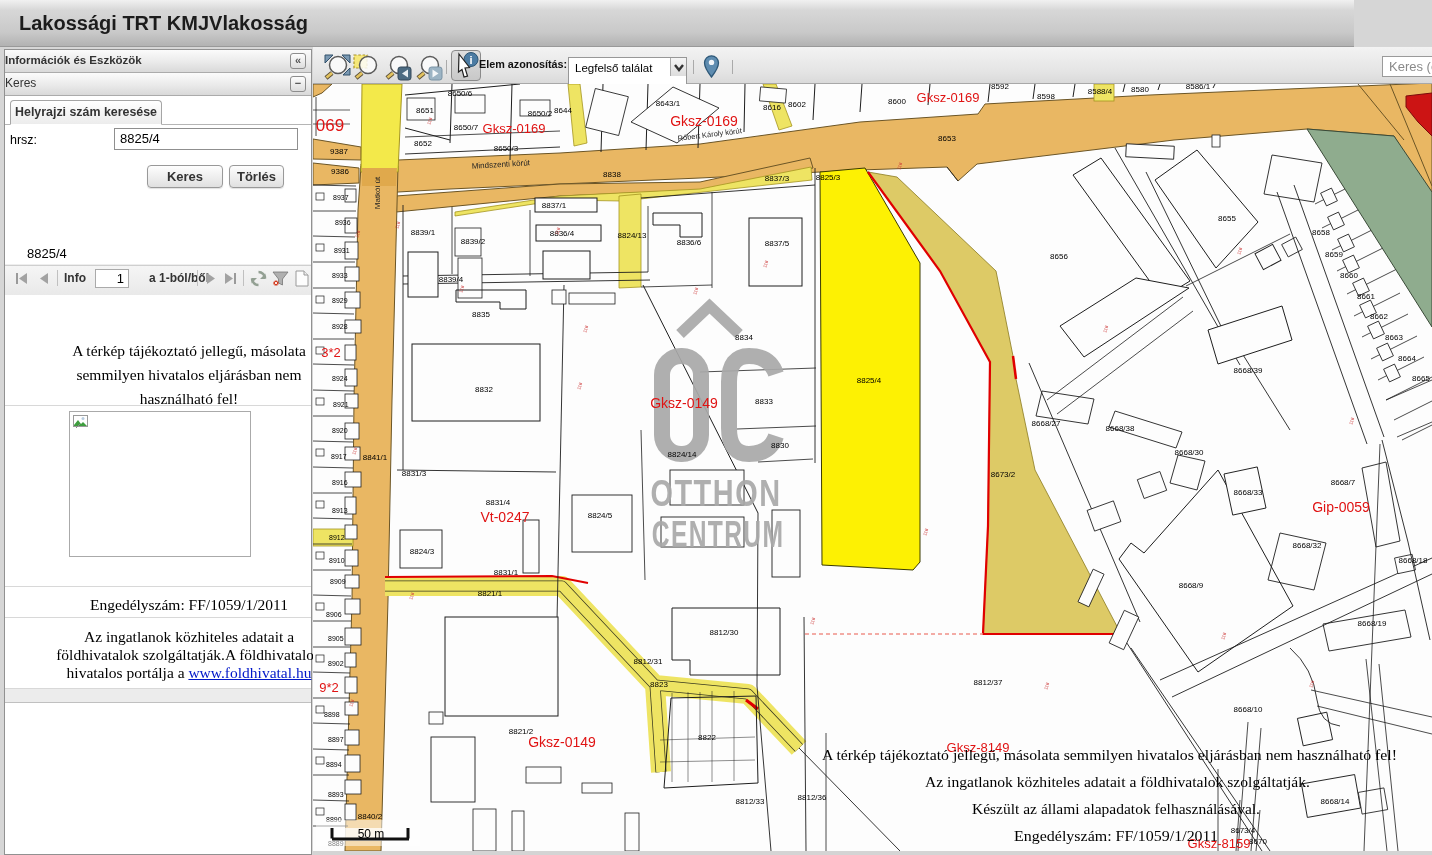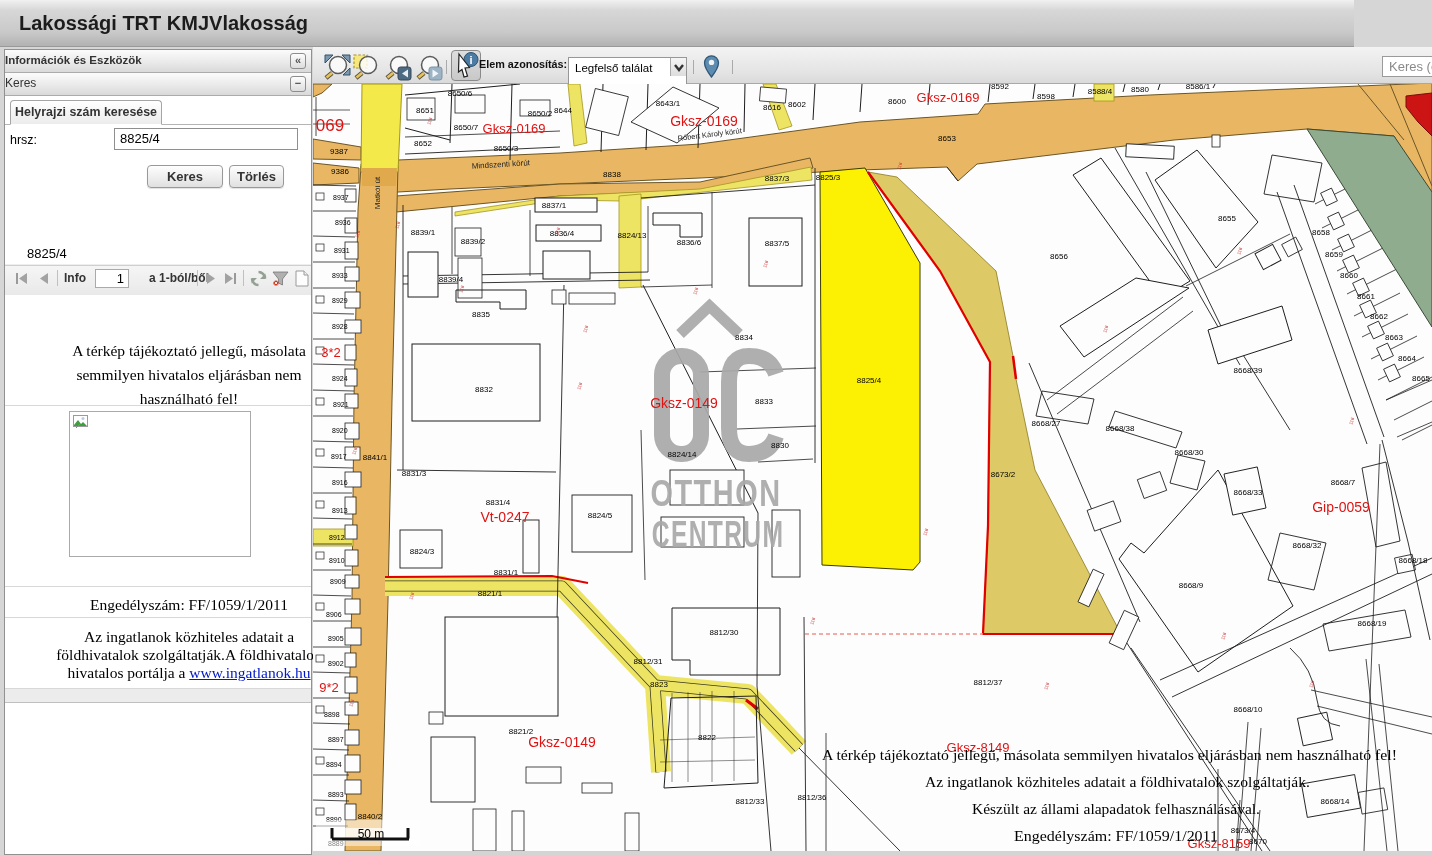--- a/index.html
+++ b/index.html
@@ -85,21 +85,21 @@
    <svg style="left:3px;top:3px" width="15" height="15" viewBox="0 0 15 15">
         <rect x="0.5" y="0.5" width="14" height="11" fill="#fff" stroke="#9a9a9a"></rect>
         <path d="M1,10 L5,5 L8,9 L10,7 L14,11 L1,11 Z" fill="#3f9e3f"></path>
         <circle cx="10" cy="3.4" r="1.5" fill="#b8cce0"></circle>
         <path d="M3,13 L7,9" stroke="#888"></path>
       </svg>
  </div>
  <div class="dvd" style="top:536px"></div>
  <div class="info" style="top:546px">Engedélyszám: FF/1059/1/2011</div>
  <div class="dvd" style="top:567px"></div>
- <div class="info" style="top:578px;line-height:18px">Az ingatlanok közhiteles adatait a<br>földhivatalok szolgáltatják.A földhivatalok<br>hivatalos portálja a <a style="color:#0016c8;position:static" href="#">www.ingatlanok.hu</a></div>
+ <div class="info" style="top:578px;line-height:18px">Az ingatlanok közhiteles adatait a<br>földhivatalok szolgáltatják.A földhivatalok<br>hivatalos portálja a <a style="color:#0016c8;position:static" href="#">www.foldhivatal.hu</a></div>
  <div class="dvd" style="top:638px"></div>
  <div style="left:0;top:639px;width:306px;height:14px;background:#ececec;border-bottom:1px solid #c0c0c0"></div>
  <div style="left:0;top:653px;width:306px;height:151px;background:#fff"></div>
 </div>
 
 <div class="tbar">
 <svg style="position:absolute;left:10px;top:7px" width="28" height="27" viewBox="0 0 28 27">
       <line x1="9" y1="19" x2="3" y2="24" stroke="#5d5138" stroke-width="4.6"></line>
       <line x1="9" y1="19" x2="3.5" y2="23.5" stroke="#e3c35f" stroke-width="2.8"></line>
       <circle cx="15" cy="11" r="8.5" fill="rgba(252,252,252,.85)" stroke="#5a5a5a" stroke-width="1.5"></circle>

